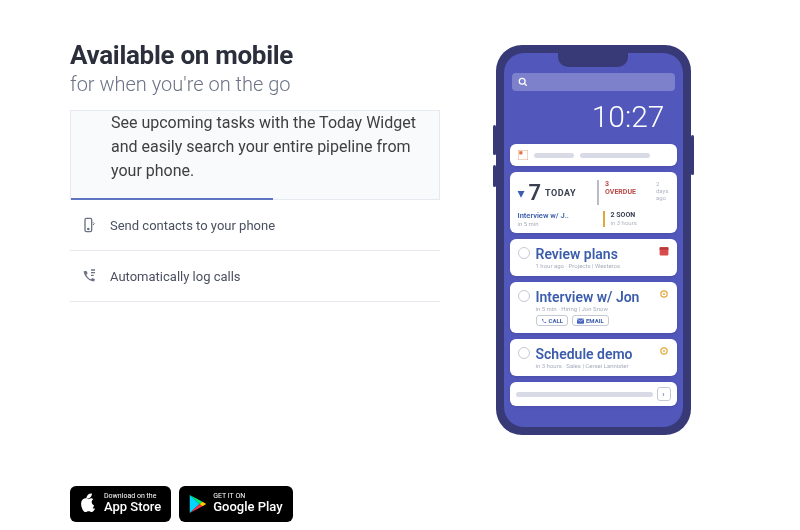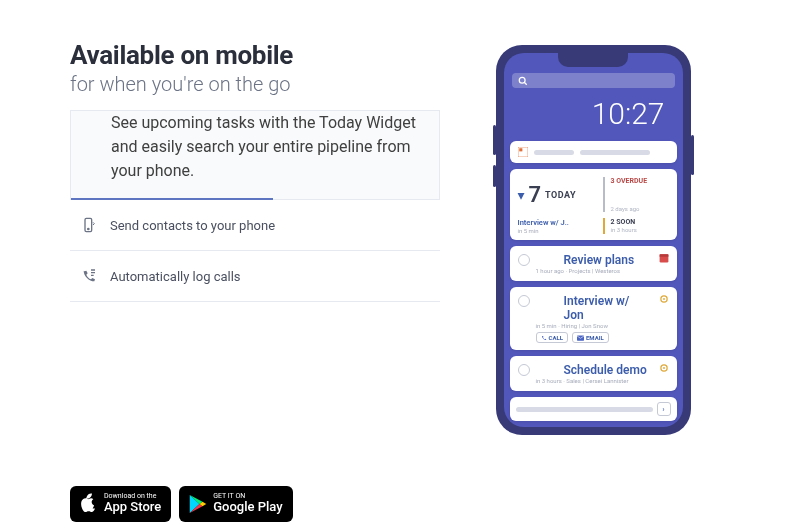--- a/index.html
+++ b/index.html
@@ -49,32 +49,32 @@
   .search-bar{margin:20px 8px 0 8px;height:18px;background:rgba(255,255,255,0.25);border-radius:4px;display:flex;align-items:center;padding:0 6px;}
   .clock{color:#fff;font-size:30px;font-weight:300;text-align:right;padding:8px 18px 10px 0;}
   .widget{background:var(--widget-bg);margin:0 6px 6px 6px;border-radius:6px;padding:4px 6px;box-shadow:0 1px 3px rgba(0,0,0,0.1);}
   .widget.small{padding:6px 8px;}
   .widget-top{display:flex;align-items:center;gap:6px;}
   .skeleton{height:5px;background:#d8dbe5;border-radius:3px;}
   .today-row{display:flex;padding:4px 2px;}
   .today-left{flex:1;border-right:2px solid #b8bcc9;display:flex;align-items:center;gap:4px;}
   .today-num{font-size:22px;font-weight:600;color:#3a3f52;}
   .today-lbl{font-size:9px;font-weight:700;color:#3a3f52;letter-spacing:0.5px;}
-  .today-right{flex:0 0 58px;padding-left:6px;display:flex;flex-direction:column;justify-content:flex-end;gap:20px;}
+  .today-right{flex:0 0 58px;padding-left:6px;display:flex;justify-content:flex-end;gap:20px;}
   .stat-line{font-size:7px;font-weight:700;}
   .stat-sub{font-size:6px;color:#b0b5c3;}
   .interview-row{display:flex;padding:2px 2px;}
   .interview-left{flex:1;border-right:2px solid #e0a838;}
   .interview-right{flex:0 0 58px;padding-left:6px;}
   .mini-title{font-size:7.5px;font-weight:600;}
   .mini-sub{font-size:6px;color:#a8adbb;}
   .task-row{display:flex;align-items:flex-start;gap:6px;padding:1px 0;}
   .task-circle{width:10px;height:10px;border:1.5px solid #c5c9d5;border-radius:50%;flex-shrink:0;margin-top:1px;}
   .task-body{flex:1;}
-  .task-title{font-size:12px;font-weight:600;color:var(--accent);margin-left:28px;}
+  .task-title{font-size:14px;font-weight:600;color:var(--accent);}
   .task-sub{font-size:6px;color:#a8adbb;}
   .task-icon{width:10px;height:10px;flex-shrink:0;}
   .btn-row{display:flex;gap:4px;margin-top:3px;}
   .mini-btn{border:1px solid #c5c9d5;border-radius:3px;padding:1px 4px;font-size:6px;font-weight:700;color:var(--accent);display:flex;align-items:center;gap:2px;}
   .widget.footer{display:flex;align-items:center;gap:4px;padding:5px 6px;}
   .chev{width:12px;height:12px;border:1px solid #c5c9d5;border-radius:3px;display:flex;align-items:center;justify-content:center;color:var(--accent);font-size:8px;flex-shrink:0;}
 </style>
 </head>
 <body>
 

